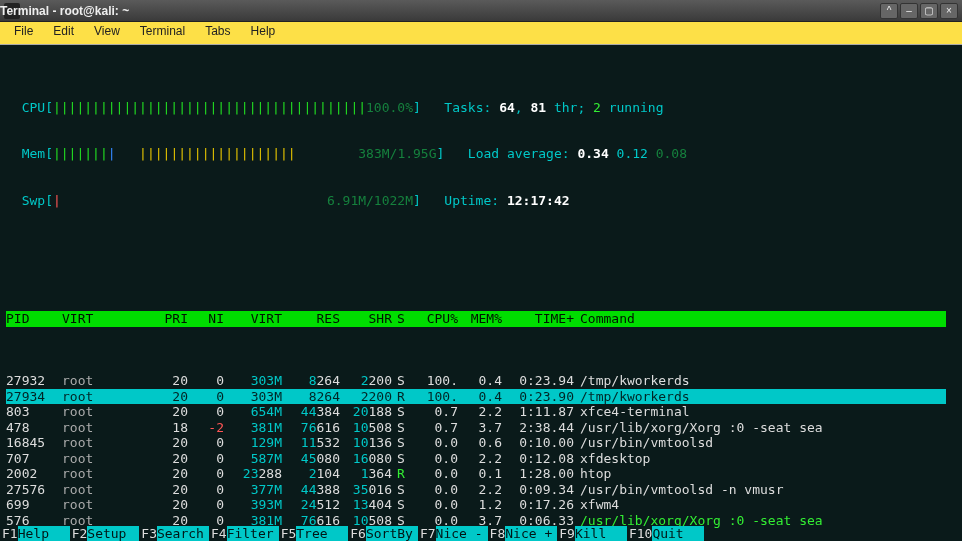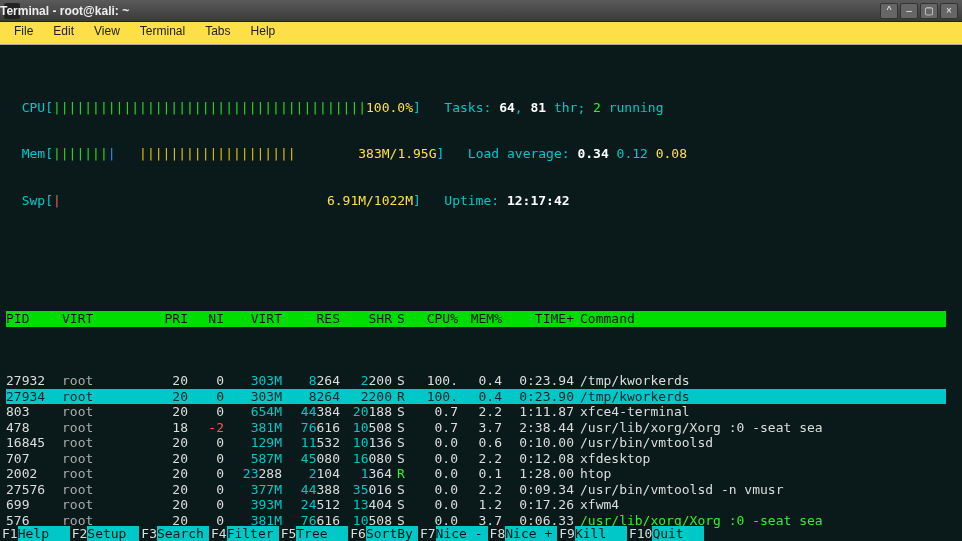--- a/index.html
+++ b/index.html
@@ -44,21 +44,21 @@
     padding:8px 16px 0 6px;
     line-height:15.5px;
     white-space:pre;
     position:relative;
     height:calc(100% - 45px);
   }
   
   .sysrow { display:flex; }
   .lbl-cyan{color:#00c8c8;}
   .cyan{color:#00c8c8;}
-  .grey{color:#fde047;text-align:center;}
+  .grey{color:#15803d;text-align:center;}
   .white{color:#ddd;}
   .wbold{color:#fff;font-weight:bold;}
   .green{color:#33ee33;}
   .red{color:#ff5555;}
   .ltgrey{color:#aaa;}
   .barseg-g{color:#22dd22;}
   .barseg-b{color:#3388ff;}
   .barseg-y{color:#e0c000;}
   .barseg-r{color:#ff5555;}
   

